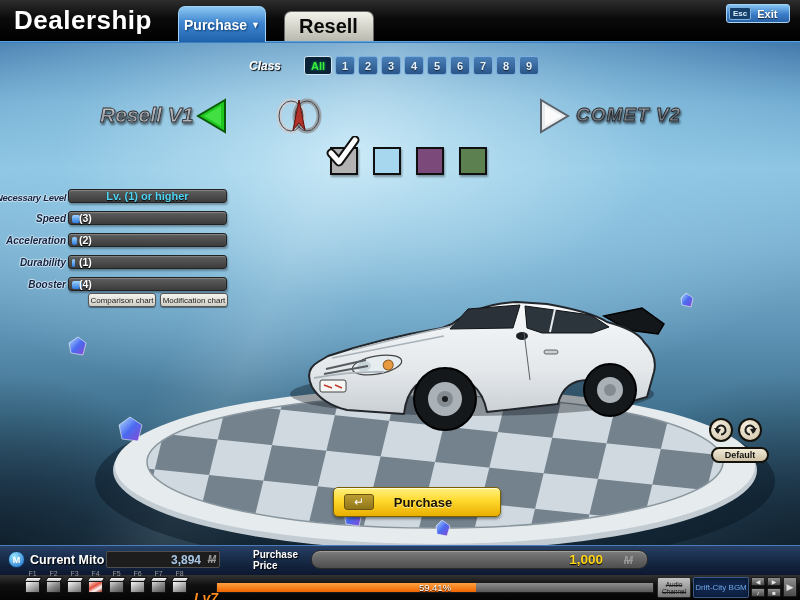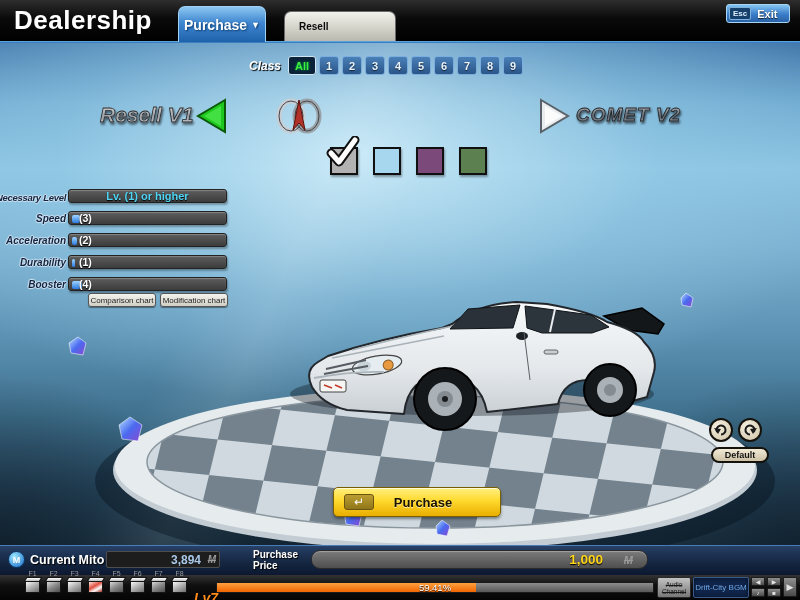--- a/index.html
+++ b/index.html
@@ -9,23 +9,23 @@
   
   .topbar{position:absolute;left:0;top:0;width:800px;height:41px;
     background:linear-gradient(180deg,#2e2e2e 0%,#0a0a0a 45%,#000 100%);}
   .app-title{position:absolute;left:14px;top:5px;font-size:26px;font-weight:bold;color:#fff;letter-spacing:.5px;}
   .tab{position:absolute;border-radius:7px 7px 0 0;display:flex;align-items:center;justify-content:center;cursor:pointer;}
   .tab-purchase{left:178px;top:6px;width:88px;height:36px;z-index:4;
     background:linear-gradient(180deg,#8cc8f2 0%,#3f86d0 45%,#1f62ac 100%);
     border:1px solid #9fd2f6;border-bottom:none;color:#fff;font-weight:bold;font-size:14px;
     text-shadow:1px 1px 2px #0a3a6a;}
   .tab-purchase .caret{font-size:9px;margin-left:4px;}
-  .tab-resell{left:284px;top:11px;width:112px;height:30px;
+  .tab-resell{left:284px;top:11px;width:90px;height:30px;
     background:linear-gradient(180deg,#f2f2ec 0%,#d0d0c6 60%,#b8b8ae 100%);
-    border:1px solid #6a6a6a;border-bottom:none;color:#0a0a0a;font-weight:bold;font-size:10px;
+    border:1px solid #6a6a6a;border-bottom:none;color:#0a0a0a;font-weight:bold;font-size:20px;
     justify-content:flex-start;padding-left:14px;}
   .exit-btn{position:absolute;left:726px;top:4px;width:64px;height:19px;border-radius:3px;
     background:linear-gradient(180deg,#84c4f2 0%,#3a7cc8 55%,#2a62a8 100%);
     border:1px solid #a8d4f4;display:flex;align-items:center;gap:6px;padding:0 2px;cursor:pointer;}
   .esc-key{background:#16406c;border:1px solid #7fb2da;border-radius:2px;color:#d8ecfa;
     font-size:8px;font-weight:bold;padding:1px 3px;}
   .exit-label{color:#fff;font-weight:bold;font-size:11px;text-shadow:0 1px 1px #123;}
   .blue-line{position:absolute;left:0;top:41px;width:800px;height:2px;
     background:linear-gradient(180deg,#6ab4ec,#2a6cb4);z-index:3;}
 
@@ -34,21 +34,21 @@
     background:
       radial-gradient(42% 55% at 0% 100%, rgba(8,18,28,.6), rgba(0,0,0,0) 62%),
       radial-gradient(42% 55% at 100% 100%, rgba(8,18,28,.55), rgba(0,0,0,0) 62%),
       linear-gradient(115deg, rgba(0,0,0,0) 30%, rgba(255,255,255,.10) 38%, rgba(0,0,0,0) 47%),
       radial-gradient(90% 70% at 45% 22%, rgba(208,238,250,.85) 0%, rgba(150,205,232,.45) 42%, rgba(0,0,0,0) 72%),
       linear-gradient(180deg,#3e74a8 0%,#6fa9cf 12%,#8cc4e2 25%,#7db2d2 40%,#5d92b4 58%,#40728f 74%,#2a4c64 88%,#1d3546 100%);}
   .scene{position:absolute;left:0;top:43px;z-index:1;}
 
   
   .class-bar{position:absolute;left:249px;top:56px;display:flex;align-items:center;gap:3px;z-index:5;}
-  .class-label{font-style:italic;font-weight:bold;font-size:12px;color:#fff;text-shadow:1px 1px 1px #000;margin-right:4px;}
+  .class-label{font-style:italic;font-weight:bold;font-size:12px;color:#fff;text-shadow:1px 1px 1px #000;margin-right:20px;}
   .class-btn{height:19px;display:flex;align-items:center;justify-content:center;border-radius:3px;cursor:pointer;
     font-size:11px;font-weight:bold;color:#e8f2fa;text-shadow:0 1px 1px #123;}
   .class-all{width:28px;background:#0b2238;border:1px solid #cfe6f4;color:#3ef03e;text-shadow:0 0 3px #0a4;}
   .class-num{width:20px;background:linear-gradient(180deg,#4a80b8 0%,#2a5588 100%);border:1px solid #7aaede;}
 
   
   .metal{display:inline-block;font-style:italic;font-weight:bold;
     background:linear-gradient(180deg,#ffffff 0%,#e9edf1 32%,#6a737c 52%,#cfd6dd 62%,#f2f6fa 100%);
     -webkit-background-clip:text;background-clip:text;color:transparent;
     -webkit-text-stroke:1px #15181c;filter:drop-shadow(1px 2px 1px rgba(0,0,0,.55));}

